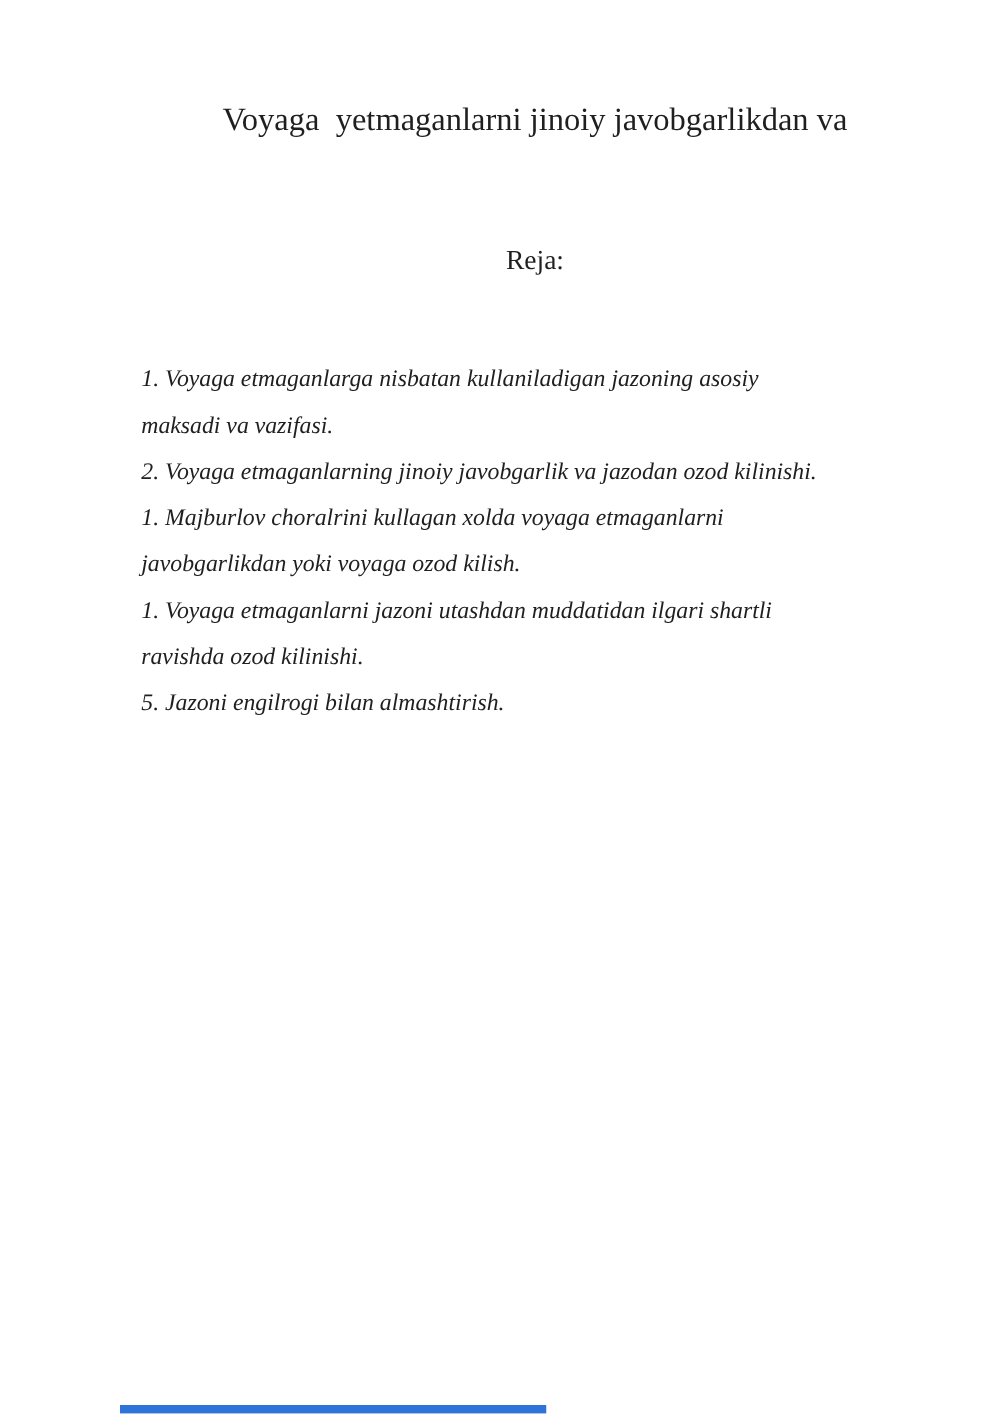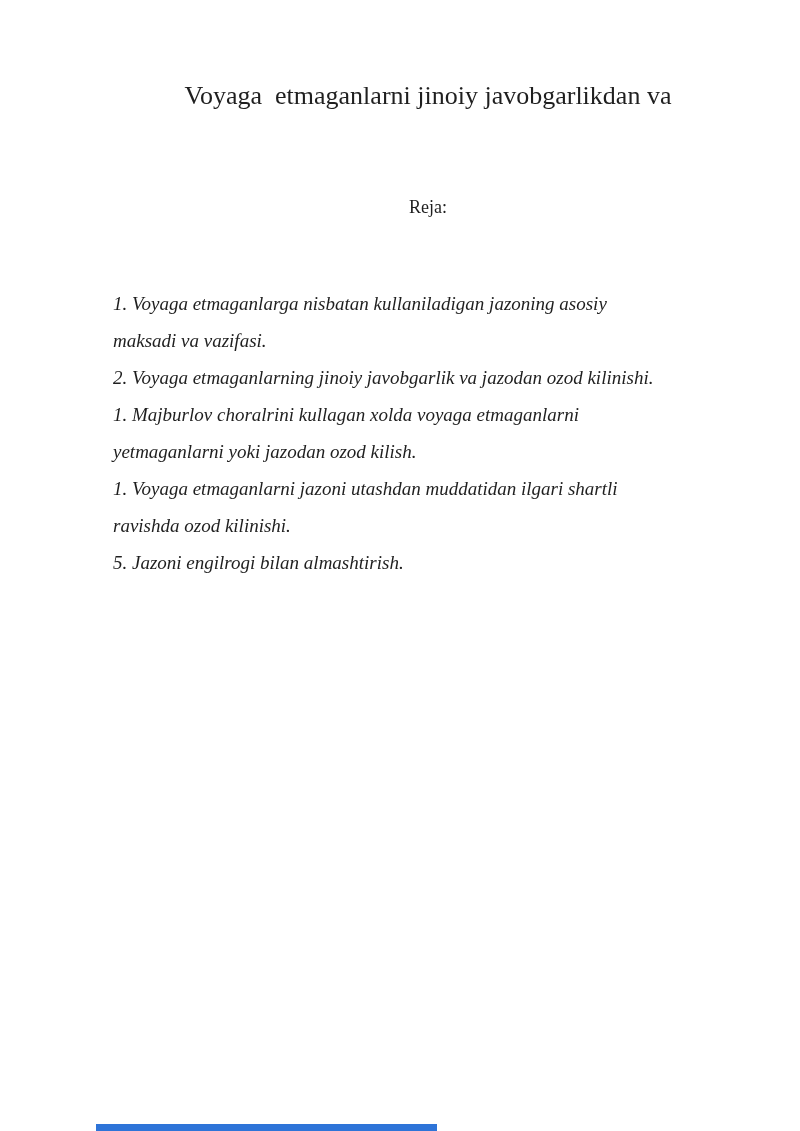--- a/index.html
+++ b/index.html
@@ -24,21 +24,21 @@
     line-height: 32px;
     font-weight: normal;
     text-align: center;
   }
   .title .tline {
     display: block;
     white-space: pre; 
   }
   .plan-heading {
     margin-top: 82px;
-    font-size: 18px;
+    font-size: 22px;
     line-height: 27px;
     text-align: center;
   }
   .plan-list {
     margin-top: 64px;
     font-size: 19px;
     font-style: italic;
     line-height: 37px;
   }
   .plan-list p {
@@ -57,36 +57,36 @@
     height: 7px;
     background: #2e74d8;
   }
 </style>
 </head>
 <body>
 
 <div class="page" style="background: rgb(255, 255, 255); color: rgb(31, 31, 31);">
 
   <h1 class="title">
-    <span class="tline">Voyaga  etmaganlarni jinoiy javobgarlikdan va</span>
+    <span class="tline">Voyaga  yetmaganlarni jinoiy javobgarlikdan va</span>
   </h1>
 
   <div class="plan-heading">Reja:</div>
 
   <div class="plan-list">
     <p>
       <span class="line">1. Voyaga etmaganlarga nisbatan kullaniladigan jazoning asosiy</span>
       <span class="line">maksadi va vazifasi.</span>
     </p>
     <p>
       <span class="line">2. Voyaga etmaganlarning jinoiy javobgarlik va jazodan ozod kilinishi.</span>
     </p>
     <p>
       <span class="line">1. Majburlov choralrini kullagan xolda voyaga etmaganlarni</span>
-      <span class="line">yetmaganlarni yoki jazodan ozod kilish.</span>
+      <span class="line">javobgarlikdan yoki voyaga ozod kilish.</span>
     </p>
     <p>
       <span class="line">1. Voyaga etmaganlarni jazoni utashdan muddatidan ilgari shartli</span>
       <span class="line">ravishda ozod kilinishi.</span>
     </p>
     <p>
       <span class="line">5. Jazoni engilrogi bilan almashtirish.</span>
     </p>
   </div>
 

